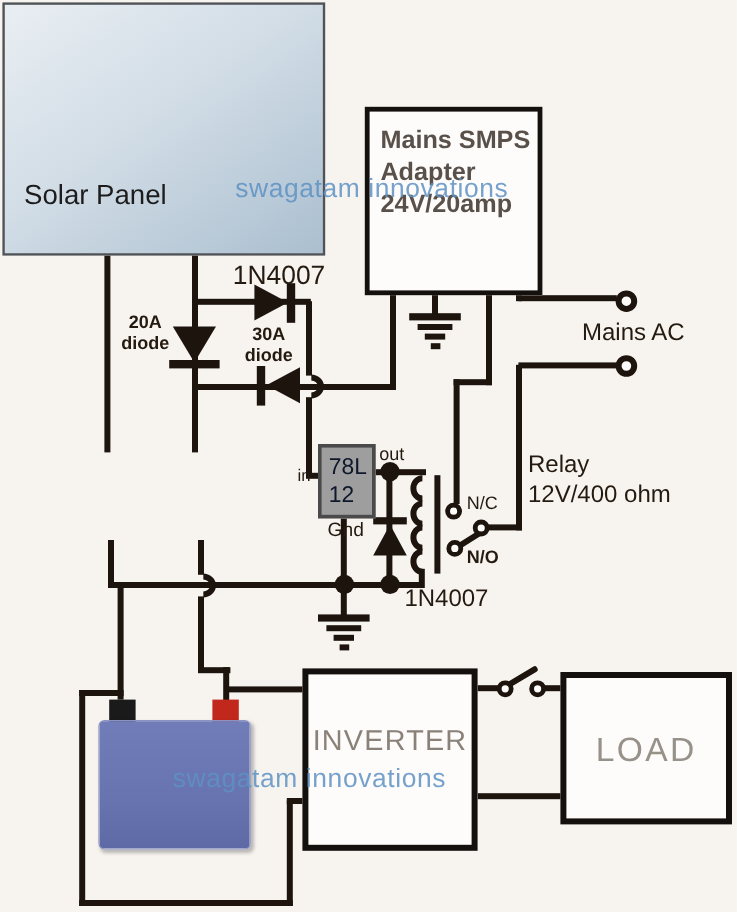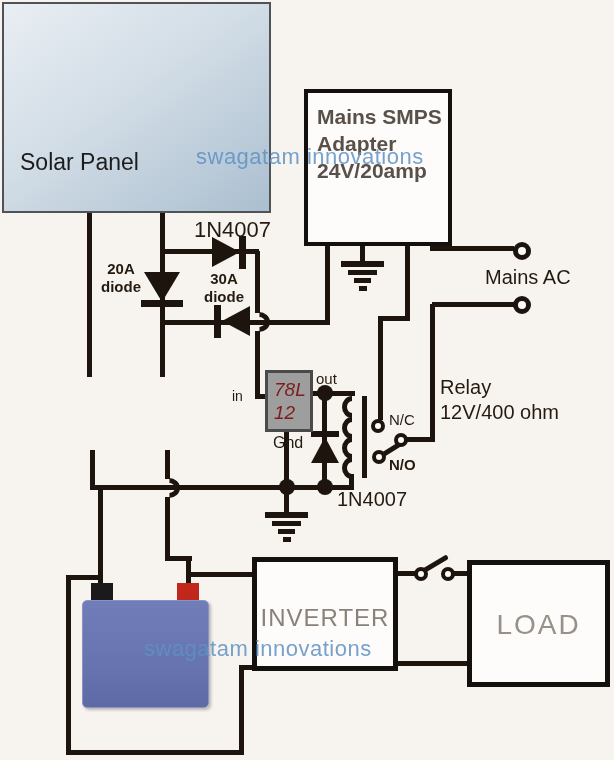--- a/index.html
+++ b/index.html
@@ -129,34 +129,34 @@
   <div class="box" style="left:304px;top:89px;width:148px;height:157px;">
     <div class="lbl" style="left:9px;top:10px;font-size:21px;line-height:27px;font-weight:bold;color:var(--smps-text);">
       <div>Mains SMPS</div>
       <div>Adapter</div>
       <div>24V/20amp</div>
     </div>
   </div>
 
 
   <div style="position:absolute;left:265px;top:370px;width:48px;height:62px;box-sizing:border-box;background:#9e9e9e;border:3px solid #4a4a4a;">
-    <div class="lbl" style="left:6px;top:5px;font-size:19px;line-height:23px;color:#7f1d1d;font-style:italic;">
+    <div class="lbl" style="left:6px;top:5px;font-size:19px;line-height:23px;color:#0f172a;">
       <div>78L</div>
       <div>12</div>
     </div>
   </div>
 
   <div style="position:absolute;left:91px;top:583px;width:22px;height:20px;background:var(--battery-terminal-black);"></div>
   <div style="position:absolute;left:177px;top:583px;width:22px;height:20px;background:var(--battery-terminal-red);"></div>
   <div style="position:absolute;left:82px;top:600px;width:127px;height:108px;box-sizing:border-box;background:linear-gradient(180deg,#717db9 0%,var(--battery-fill) 60%,#5e6aa6 100%);border:1px solid #8b93c4;border-radius:5px;box-shadow:2px 2px 3px rgba(0,0,0,.25);">
     <div class="lbl" style="left:0;top:21px;width:125px;text-align:center;font-size:21px;line-height:30px;color:#ffffff;">
     </div>
   </div>
 
-  <div class="box" style="left:252px;top:557px;width:146px;height:114px;border-width:5px;">
+  <div class="box" style="left:252px;top:557px;width:146px;height:152px;border-width:5px;">
     <div class="lbl" style="left:0;top:42px;width:136px;text-align:center;font-size:24px;letter-spacing:1px;color:#8a8179;">INVERTER</div>
   </div>
 
   <div class="box" style="left:467px;top:560px;width:143px;height:127px;border-width:5px;">
     <div class="lbl" style="left:0;top:44px;width:133px;text-align:center;font-size:28px;letter-spacing:2px;color:#98918a;">LOAD</div>
   </div>
 
   <div class="lbl" style="left:194px;top:217px;font-size:22px;">1N4007</div>
 
   <div class="lbl" style="left:92px;top:260px;width:58px;text-align:center;font-size:15px;line-height:18px;font-weight:bold;">
@@ -172,21 +172,21 @@
   <div class="lbl" style="left:485px;top:266px;font-size:20px;">Mains AC</div>
 
   <div class="lbl" style="left:440px;top:375px;font-size:20px;line-height:25px;">
     <div>Relay</div>
     <div>12V/400 ohm</div>
   </div>
 
   <div class="lbl" style="left:389px;top:411px;font-size:15px;">N/C</div>
   <div class="lbl" style="left:389px;top:456px;font-size:15px;font-weight:bold;">N/O</div>
 
-  <div class="lbl" style="left:232px;top:388px;font-size:14px;">in</div>
+  <div class="lbl" style="left:248px;top:388px;font-size:14px;">in</div>
   <div class="lbl" style="left:316px;top:370px;font-size:15px;">out</div>
   <div class="lbl" style="left:251px;top:434px;font-size:16px;margin-left:22px;">Gnd</div>
 
   <div class="lbl" style="left:337px;top:488px;font-size:20px;">1N4007</div>
 
   <div class="wm" style="left:196px;top:144px;">swagatam innovations</div>
   <div class="wm" style="left:144px;top:636px;">swagatam innovations</div>
 
 </div>
 

